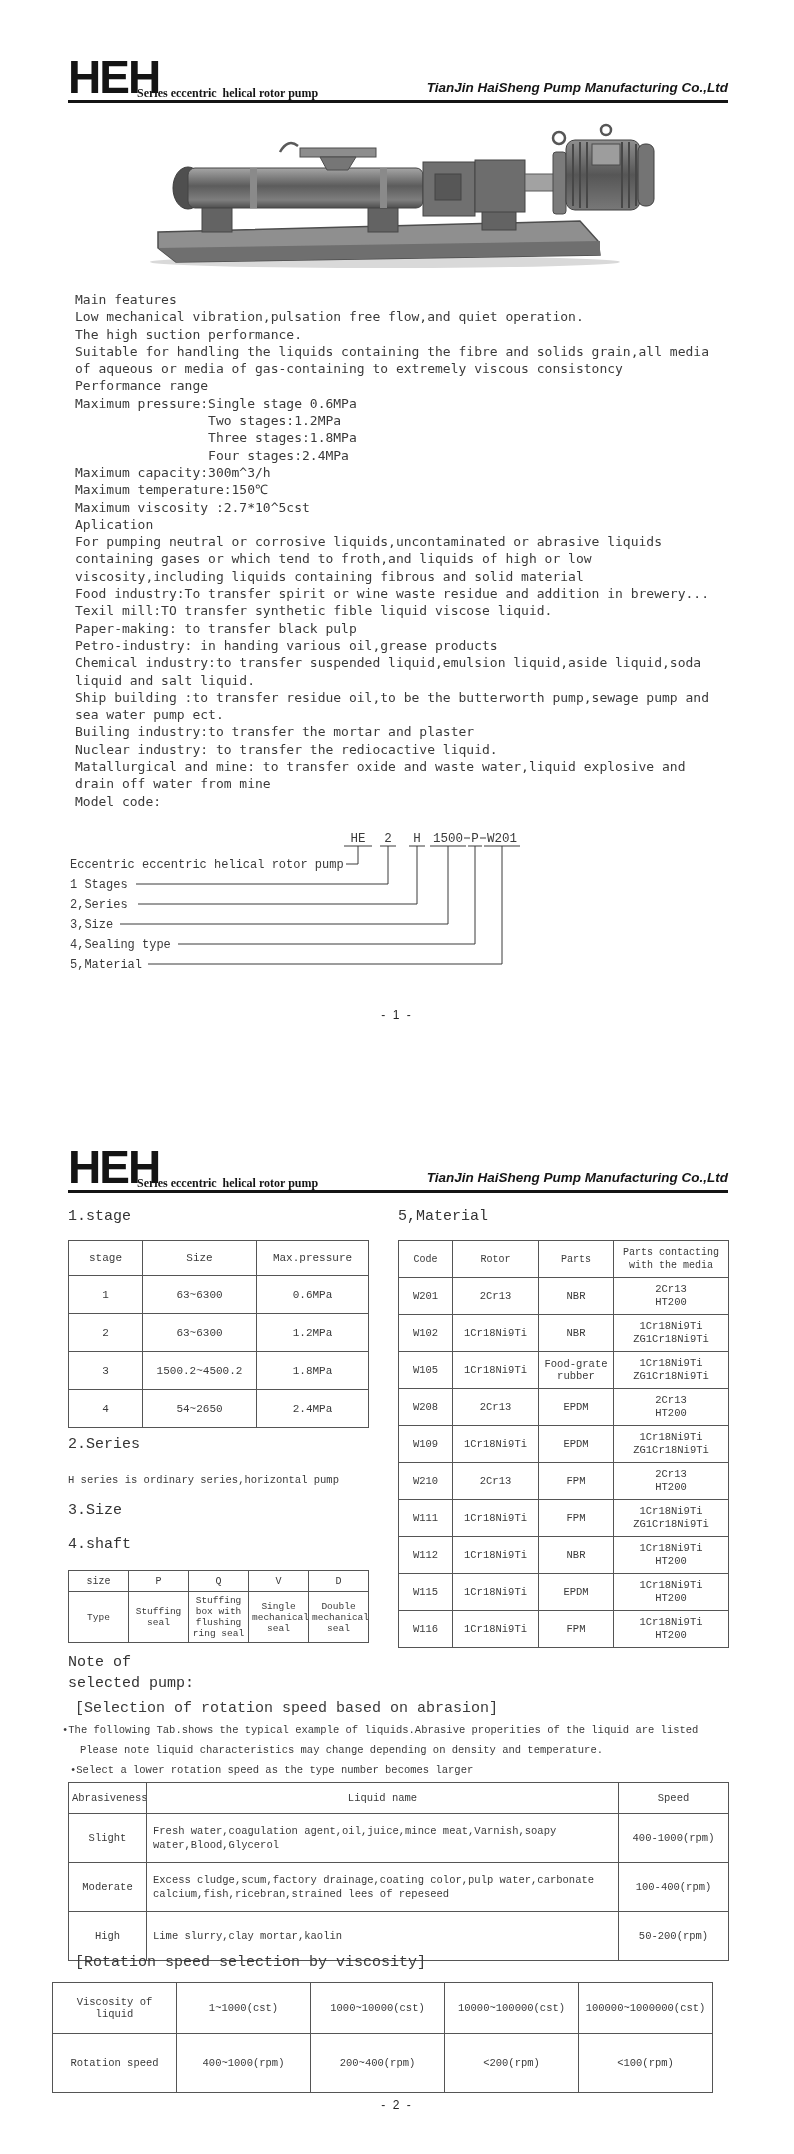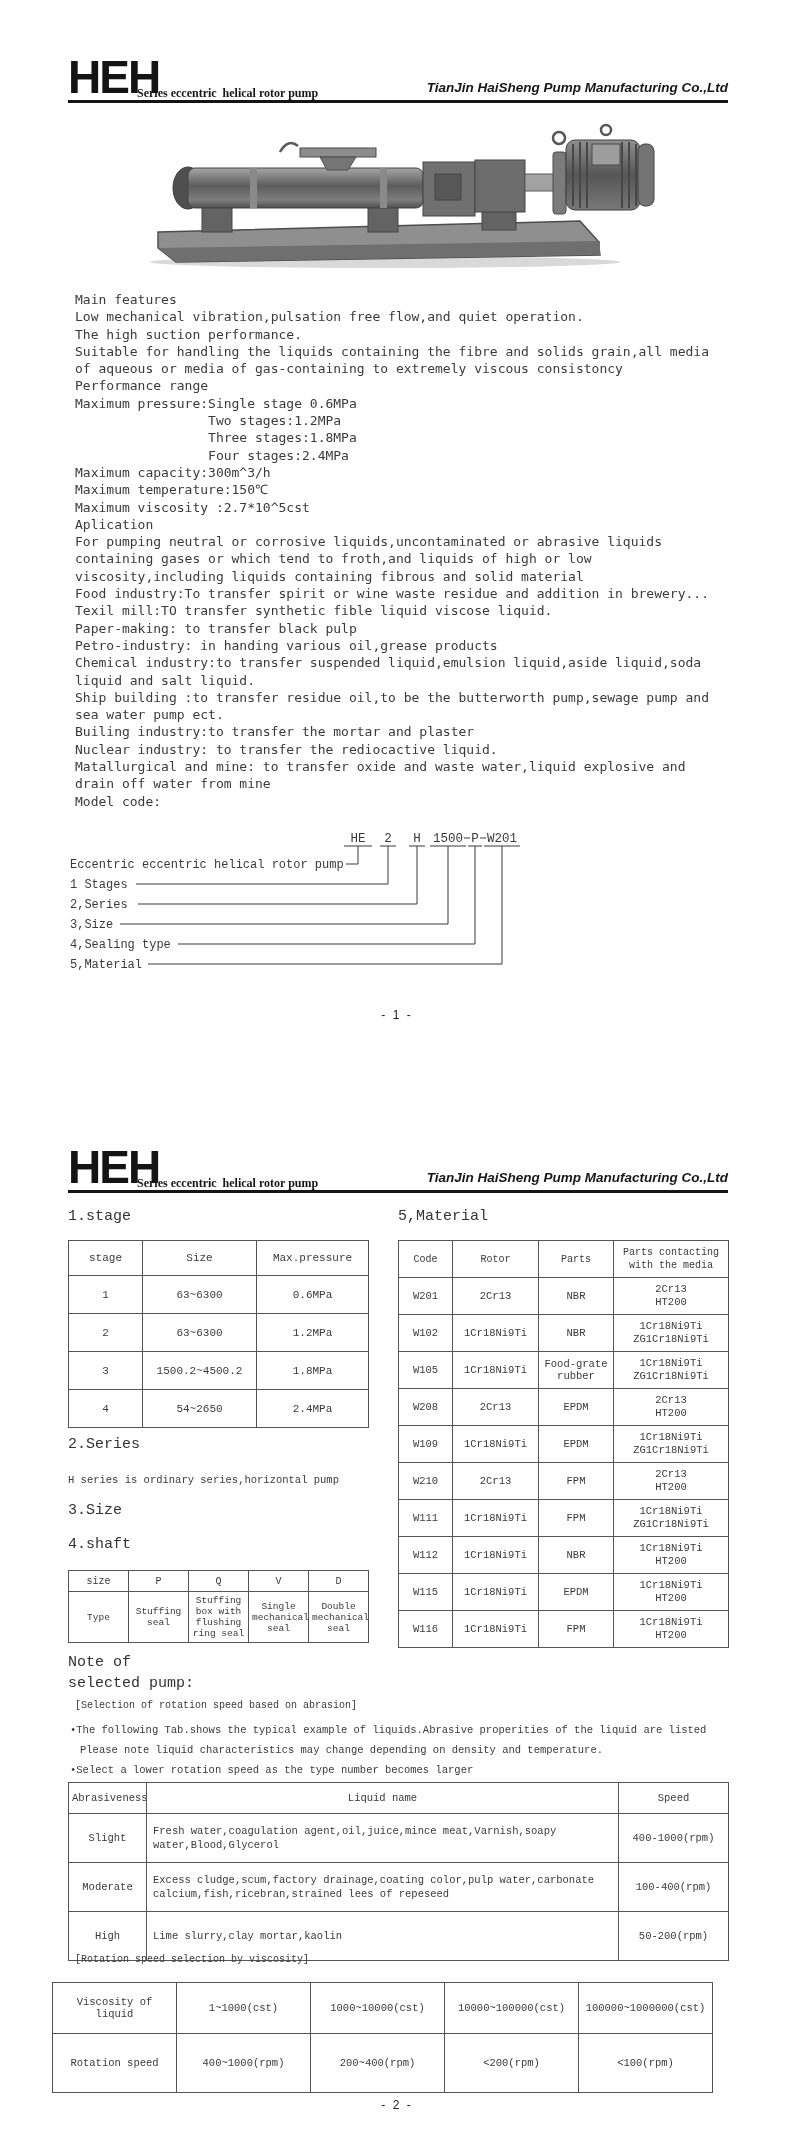--- a/index.html
+++ b/index.html
@@ -17,21 +17,21 @@
            font-size:13.5px;color:#161616;text-align:right}
   .rule{background:#141414;height:3px}
   
   .features{font-size:13px;line-height:17.3px;white-space:pre;color:#3a3a3a}
   .pagenum{font-family:"Liberation Sans",sans-serif;font-size:12px;color:#222;
            width:794px;text-align:center;letter-spacing:2px}
   
   .h2x{font-size:15px;color:#333}
   .small-note{font-size:10.5px;color:#3a3a3a}
   .note-title{font-size:15px;line-height:21px;white-space:pre-line;color:#333}
-  .bracket-head{font-size:10px;color:#3a3a3a}
+  .bracket-head{font-size:15px;color:#3a3a3a}
   
   table{border-collapse:collapse;color:#3a3a3a;table-layout:fixed}
   td,th{border:1px solid #555;font-weight:normal;text-align:center;
         padding:0 3px;overflow:hidden}
   .t-stage{font-size:11px}
   .t-stage th{height:34px}
   .t-stage td{height:37px}
   .t-shaft th{height:20px;font-size:10px}
   .t-shaft td{height:50px;font-size:9.5px;line-height:11px}
   .t-mat{font-size:10.5px}
@@ -343,21 +343,21 @@
     <td>W116</td>
     <td>1Cr18Ni9Ti</td>
     <td>FPM</td>
     <td class="preline">1Cr18Ni9Ti
 HT200</td>
   </tr>
 </tbody>
   </table>
 
 <div class="abs bracket-head" style="left:75px;top:1700px">[Selection of rotation speed based on abrasion]</div>
-<div class="abs small-note" style="left:70px;top:1724px">•The following Tab.shows the typical example of liquids.Abrasive properities of the liquid are listed</div>
+<div class="abs small-note" style="left:62px;top:1724px">•The following Tab.shows the typical example of liquids.Abrasive properities of the liquid are listed</div>
 <div class="abs small-note" style="left:80px;top:1744px">Please note liquid characteristics may change depending on density and temperature.</div>
 <div class="abs small-note" style="left:70px;top:1764px">•Select a lower rotation speed as the type number becomes larger</div>
 
 <table class="abs t-abr" style="left:68px;top:1782px;width:660px">
   <colgroup>
       <col style="width:78px">
       <col style="width:472px">
       <col style="width:110px">
     </colgroup>
   <tbody>

